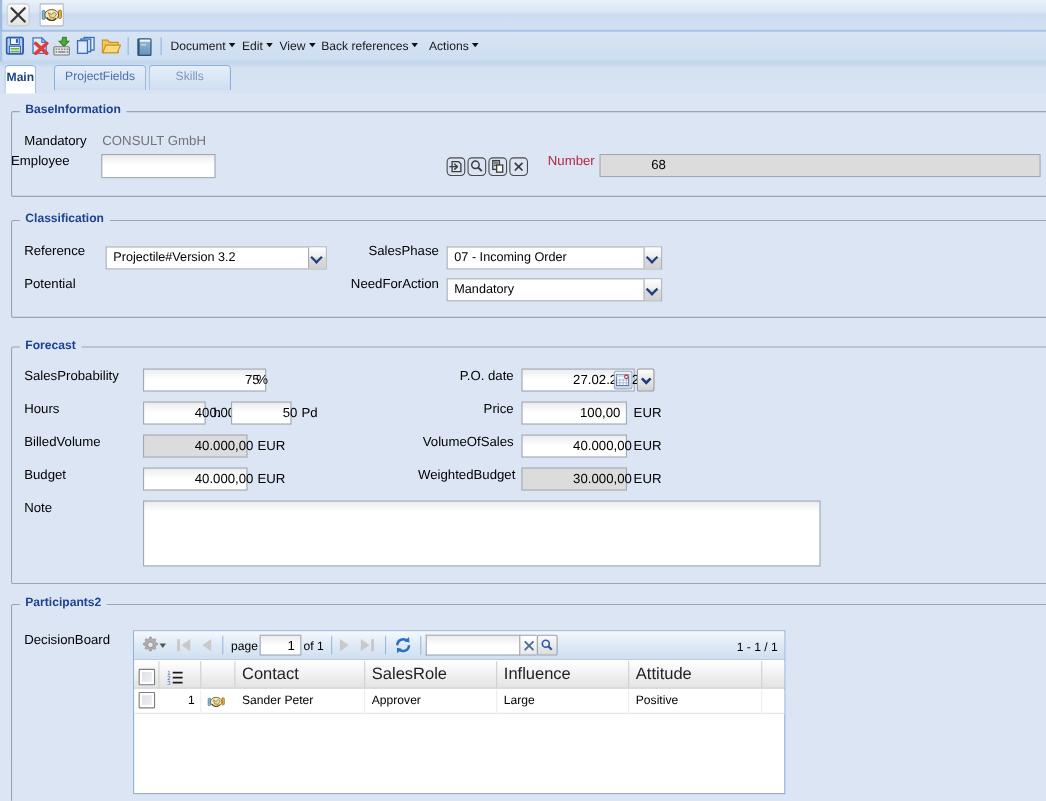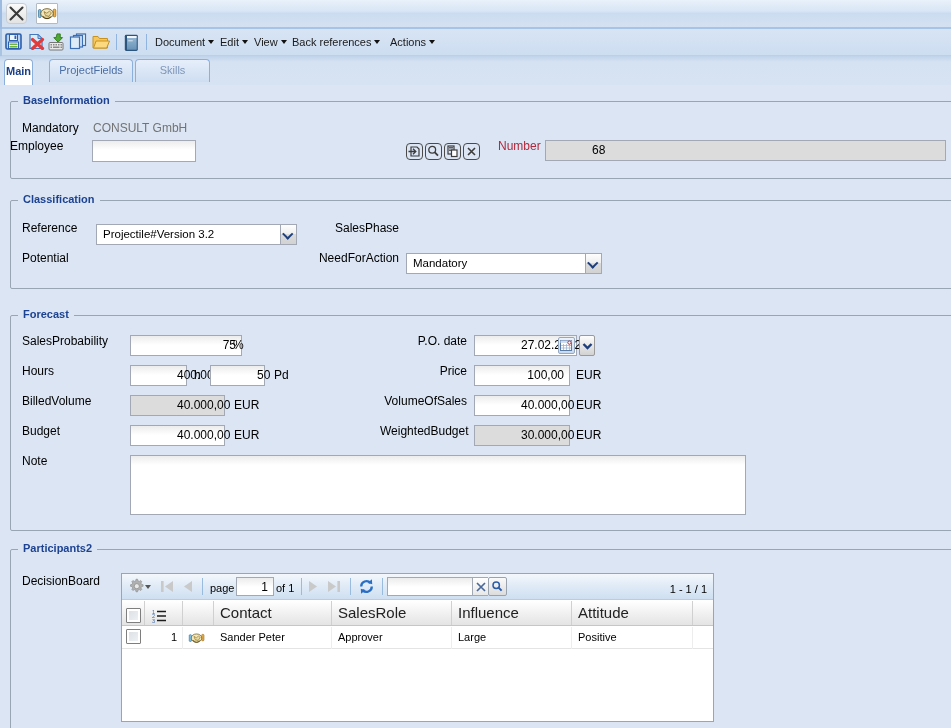--- a/index.html
+++ b/index.html
@@ -206,20 +206,24 @@
 
   <div class="fs" style="top:200px; height:89px;">
     <span class="leg">Classification</span>
   </div>
   <div class="lbl" style="left:22px; top:221px;">Reference</div>
   <div class="sel" style="left:96px; top:224px; width:201px; height:21px;">
       <span class="txt">Projectile#Version 3.2</span>
       <span class="arw"></span>
     </div>
   <div class="lbl" style="left:299px; top:221px; width:100px; text-align:right;">SalesPhase</div>
+  <div class="sel" style="left:406px; top:224px; width:196px; height:21px;">
+      <span class="txt">07 - Incoming Order</span>
+      <span class="arw"></span>
+    </div>
   <div class="lbl" style="left:22px; top:251px;">Potential</div>
   <div class="lbl" style="left:299px; top:251px; width:100px; text-align:right;">NeedForAction</div>
   <div class="sel" style="left:406px; top:253px; width:196px; height:21px;">
       <span class="txt">Mandatory</span>
       <span class="arw"></span>
     </div>
 
   <div class="fs" style="top:315px; height:216px;">
     <span class="leg">Forecast</span>
   </div>

